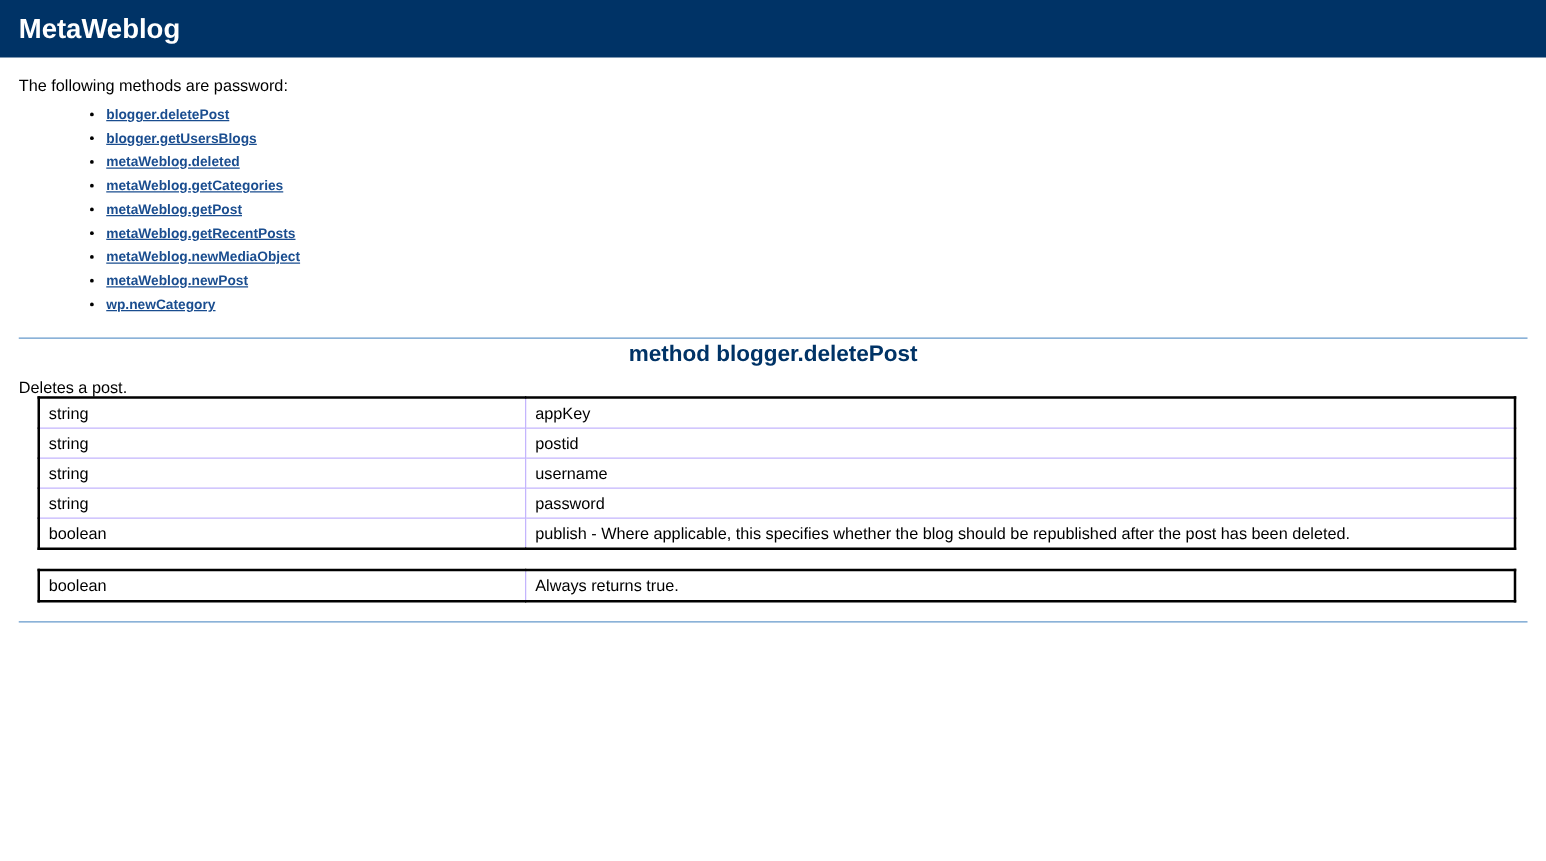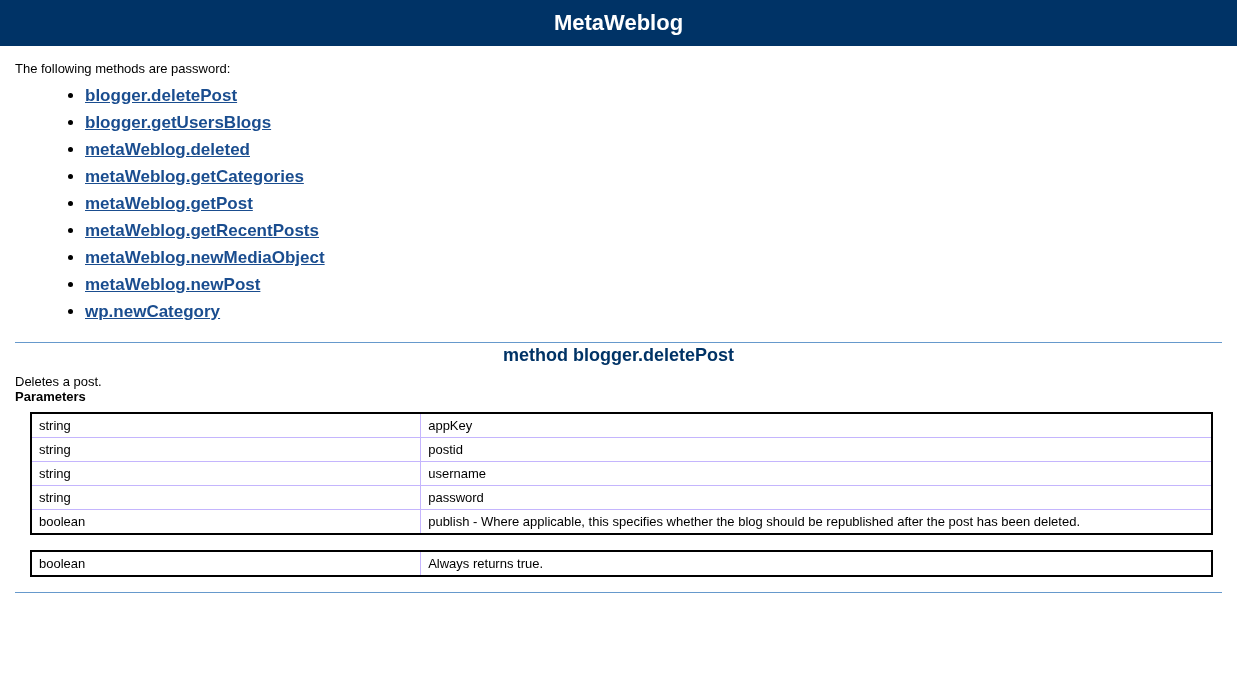--- a/index.html
+++ b/index.html
@@ -1,22 +1,22 @@
 <!DOCTYPE html>
 <html><head>
   <meta charset="utf-8">
   <style>
     * { margin: 0; padding: 0; box-sizing: border-box; }
     body { font-family: Verdana, Geneva, sans-serif; font-size: 13px; color: #000; }
     .header { background-color: #003366; color: #fff; padding: 10px 15px; }
-    .header h1 { font-size: 22px; font-weight: bold; font-family: Verdana, sans-serif; text-align: center; }
+    .header h1 { font-size: 22px; font-weight: bold; font-family: Verdana, sans-serif; }
     .content { padding: 15px; }
     .intro-text { margin-bottom: 10px; font-size: 13px; }
     ul.method-list { list-style-type: disc; margin-left: 70px; margin-top: 10px; margin-bottom: 20px; }
-    ul.method-list li { margin-bottom: 7px; font-size: 17px; }
+    ul.method-list li { margin-bottom: 7px; font-size: 11px; }
     ul.method-list li a { color: #1a4d8f; font-weight: bold; text-decoration: underline; }
     hr.section-divider { border: none; border-top: 1px solid #6699cc; margin-top: 10px; margin-bottom: 2px; }
     h2.method-heading { color: #003366; font-size: 18px; font-weight: bold; margin-bottom: 8px; text-align: center; }
     .method-desc { font-size: 13px; }
     .section-label { font-weight: bold; font-size: 13px; margin-bottom: 8px; }
     table.param-table { width: 98%; border-collapse: collapse; margin-left: 15px; margin-bottom: 15px; border: 2px solid #000; }
     table.param-table td { border: 1px solid #c4b5fd; padding: 4px 7px; font-size: 13px; vertical-align: middle; }
     table.param-table td.col-type { width: 33%; }
   </style>
 </head>
@@ -40,21 +40,20 @@
     <li><a href="#">metaWeblog.newMediaObject</a></li>
     <li><a href="#">metaWeblog.newPost</a></li>
     <li><a href="#">wp.newCategory</a></li>
   </ul>
 
   <hr class="section-divider">
   <h2 class="method-heading">method blogger.deletePost</h2>
 
   <p class="method-desc">Deletes a post.</p>
 
-  <p class="section-label">Parameters</p>
 
   <table class="param-table">
     <tbody>
         <tr>
       <td class="col-type">string</td>
       <td>appKey</td>
     </tr>
     <tr>
       <td class="col-type">string</td>
       <td>postid</td>

